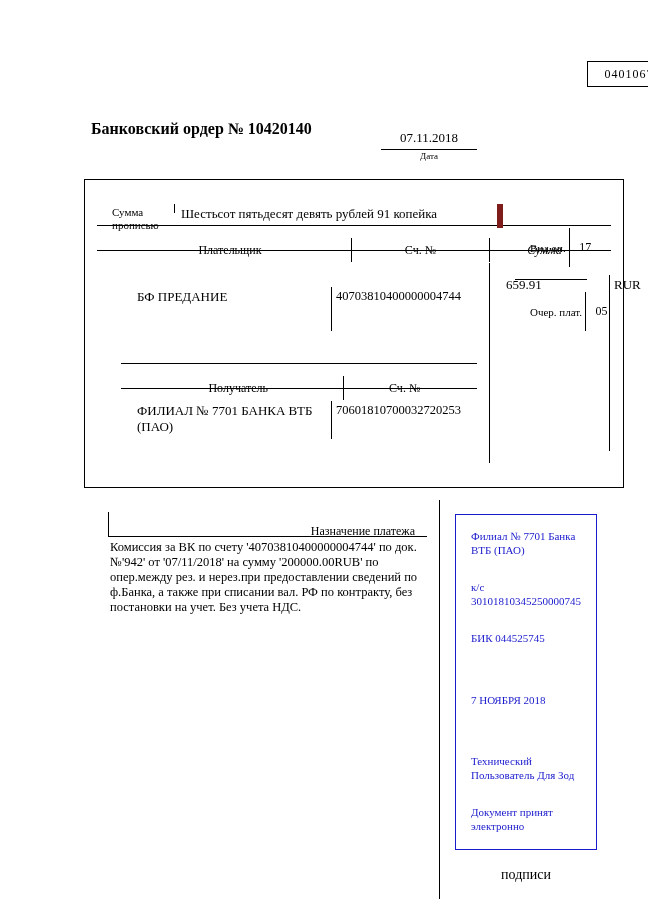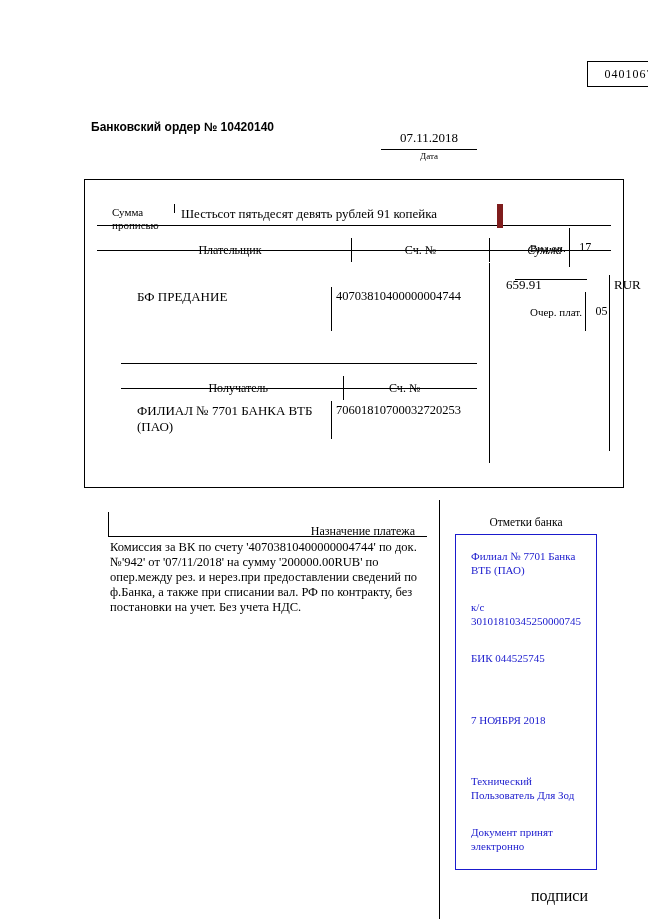--- a/index.html
+++ b/index.html
@@ -18,23 +18,23 @@
     left: 563px; top: 37px;
     width: 84px; height: 18px;
     border: 1px solid #000;
     display: flex; align-items: center; justify-content: center;
     font-size: 12px;
     letter-spacing: 1px;
   }
   .title {
     position: absolute;
     left: 55px; top: 84px;
-    font-family: Liberation Sans, sans-serif;
+    font-family: Liberation Serif, serif;
     font-weight: bold;
-    font-size: 12px;
+    font-size: 16px;
   }
   .date-block {
     position: absolute;
     left: 345px; top: 82px;
     width: 120px;
     text-align: center;
   }
   .date-value { font-size: 13px; padding-bottom: 3px; border-bottom: 1px solid #000; }
   .date-label { font-size: 9px; padding-top: 1px; }
 
@@ -92,21 +92,21 @@
   .marks-header { text-align: center; font-size: 11.5px; padding-top: 4px; height: 20px; }
   .stamp-box {
     margin: 2px 3px 0 3px;
     border: 1px solid var(--stamp-blue, #1a1acd);
     color: var(--stamp-blue, #1a1acd);
     font-size: 11px;
     line-height: 13.5px;
     padding: 3px 3px 4px 3px;
   }
   .stamp-spacer { height: 13px; }
-  .signatures { text-align: right; font-size: 16px; margin-top: 5px; }
+  .signatures { text-align: center; font-size: 14px; margin-top: 5px; }
 </style>
 </head>
 <body>
 
 <div class="page">
 
   <div class="code-box">
     <span>0401067</span>
   </div>
 
@@ -164,21 +164,20 @@
       </div>
 
     </div>
 
     <div class="table-bottom">
       <div class="tb-left">
         <div class="purpose-header">Назначение платежа</div>
         <div class="purpose-text">Комиссия за ВК по счету '40703810400000004744' по док.№'942' от '07/11/2018' на сумму '200000.00RUB' по опер.между рез. и нерез.при предоставлении сведений по ф.Банка, а также при списании вал. РФ по контракту, без постановки на учет. Без учета НДС.</div>
       </div>
       <div class="tb-right">
-        <div class="marks-header">Отметки банка</div>
         <div class="stamp-box">
           <div class="stamp-line">Филиал № 7701 Банка ВТБ (ПАО)</div>
           <div class="stamp-line">к/с 30101810345250000745</div>
           <div class="stamp-line">БИК 044525745</div>
           <div class="stamp-spacer"></div>
           <div class="stamp-line">7 НОЯБРЯ 2018</div>
           <div class="stamp-spacer"></div>
           <div class="stamp-line">Технический Пользователь Для Зод</div>
           <div class="stamp-line">Документ принят электронно</div>
         </div>

